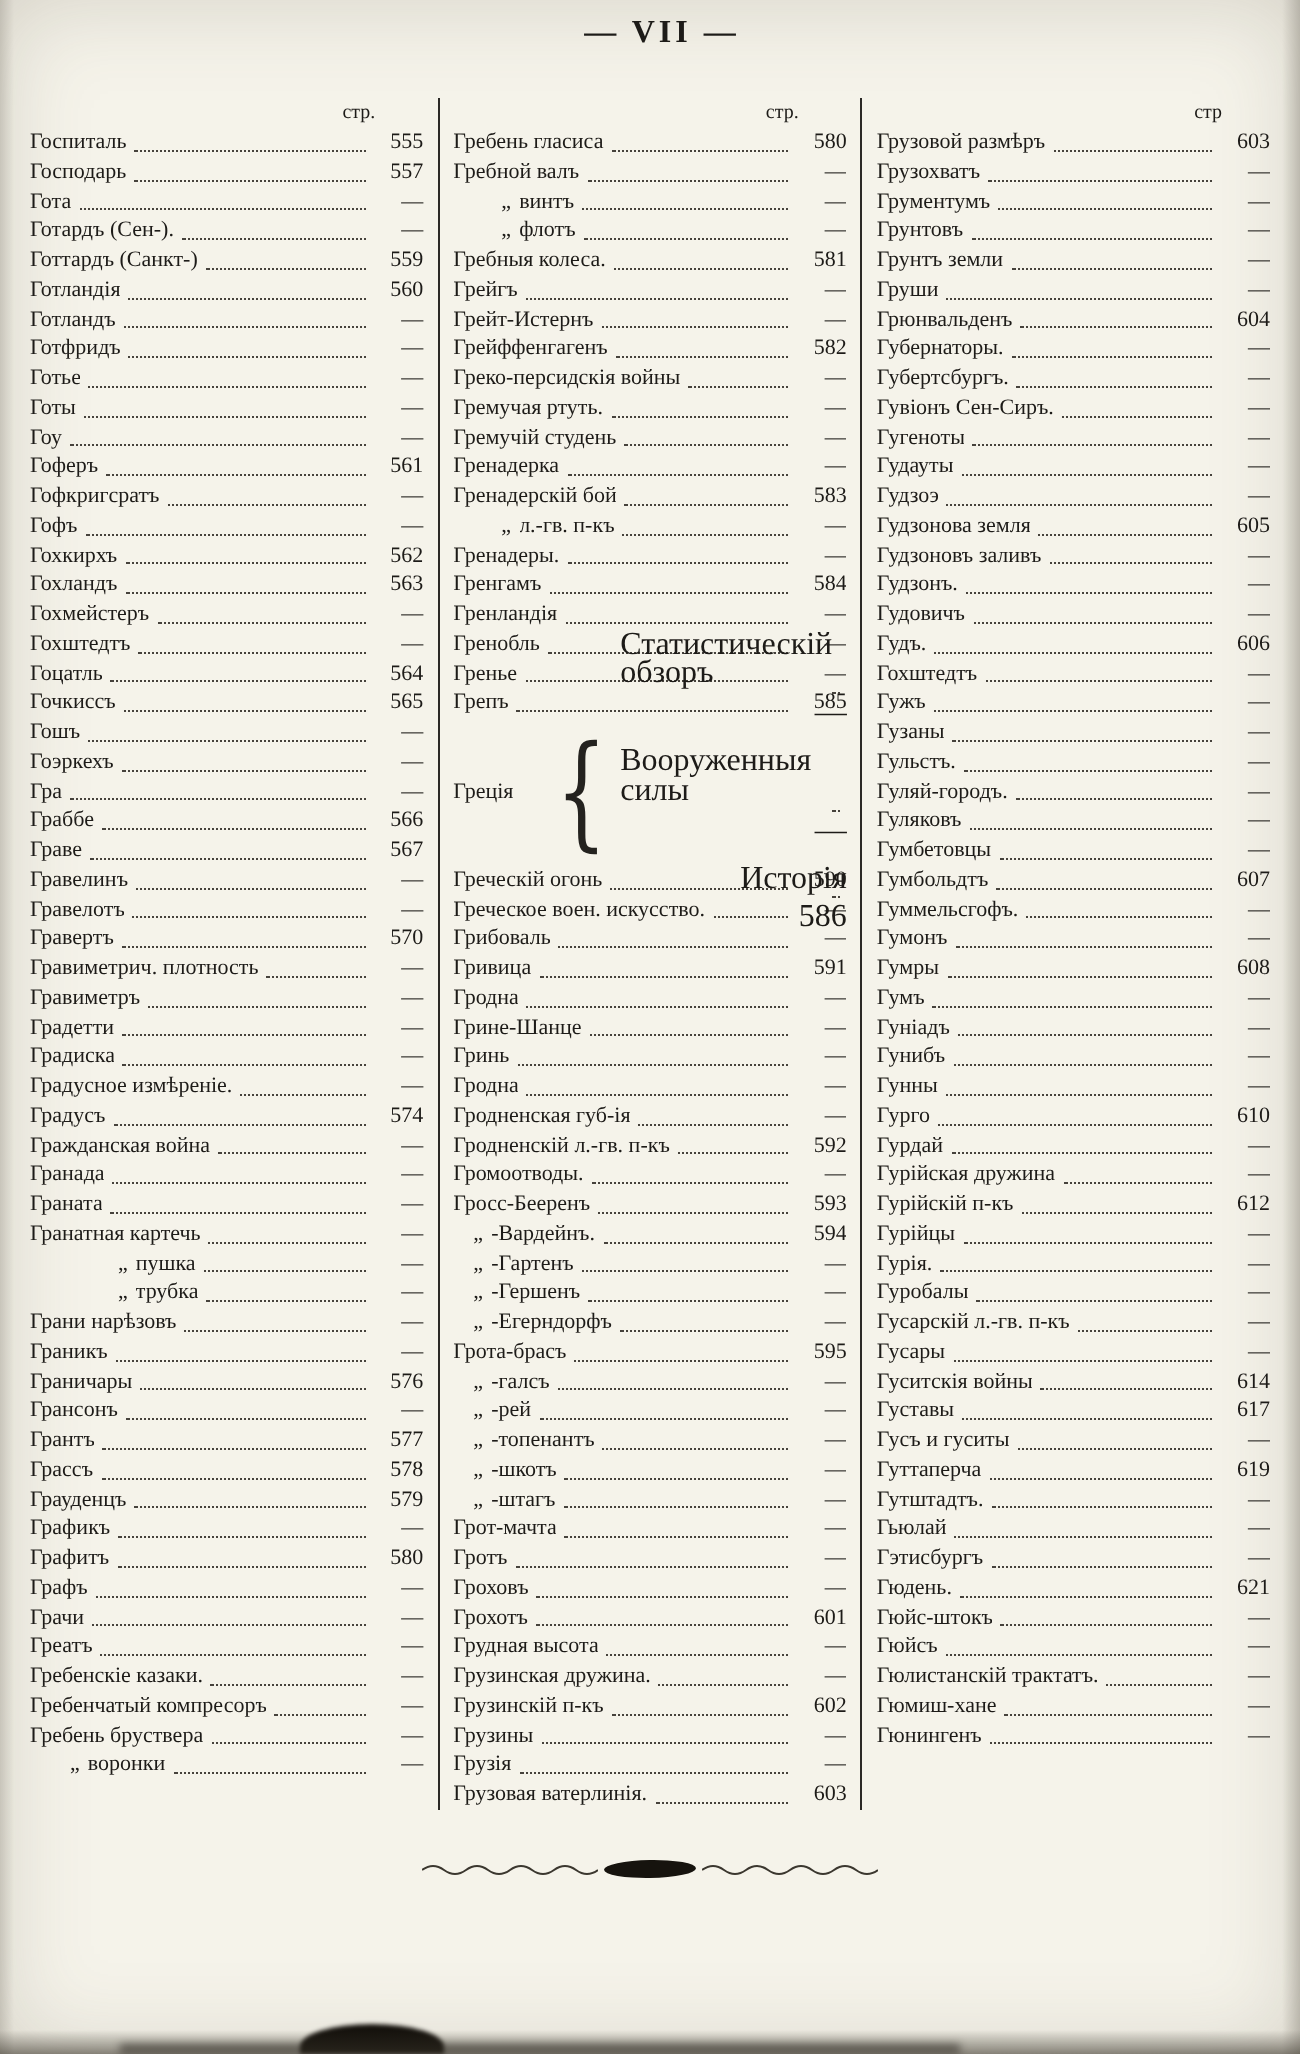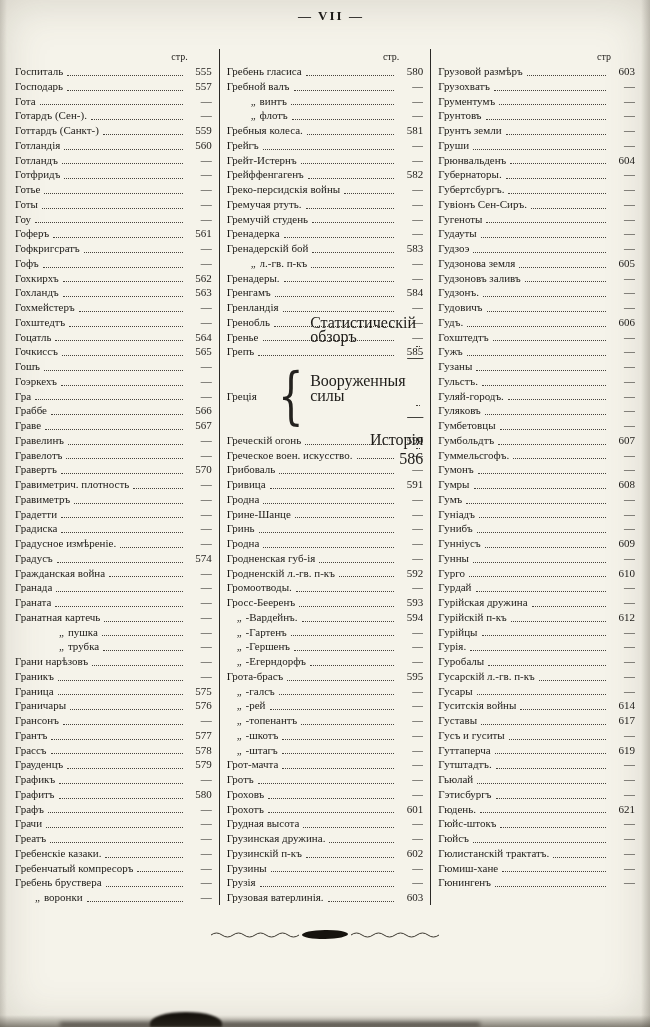--- a/index.html
+++ b/index.html
@@ -4,21 +4,21 @@
 <style>
   html,body{margin:0;padding:0;background:#c9c6bd;}
   .page{
     width:650px;height:1027px;position:relative;overflow:hidden;
     background:#f5f3ea;
     box-shadow:inset 0 0 45px rgba(95,88,70,.22);
     font-family:"Liberation Serif","DejaVu Serif",serif;
     color:#1d1b18;
   }
   .page-number{
-    text-align:center;padding-top:8px;font-size:13px;letter-spacing:2px;
+    text-align:center;padding-top:8px;font-size:16px;letter-spacing:2px;
     font-weight:bold;height:22px;padding-left:12px;
   }
   .columns{display:flex;margin-top:6px;padding:0 8px;}
   .col{flex:1 1 0;min-width:0;padding:0 7px;margin-top:13px;}
   .col + .col{border-left:1px solid #2b2926;}
   .col-head{
     text-align:right;font-size:10px;height:15px;line-height:15px;padding-right:24px;
   }
   .row{
     display:flex;align-items:baseline;height:14.75px;line-height:14.75px;
@@ -288,25 +288,20 @@
         </div>
         <div class="row">
           <span class="lbl">Грани нарѣзовъ</span>
           <span class="leader"></span>
           <span class="pg">—</span>
         </div>
         <div class="row">
           <span class="lbl">Граникъ</span>
           <span class="leader"></span>
           <span class="pg">—</span>
-        </div>
-        <div class="row">
-          <span class="lbl">Граница</span>
-          <span class="leader"></span>
-          <span class="pg">575</span>
         </div>
         <div class="row">
           <span class="lbl">Граничары</span>
           <span class="leader"></span>
           <span class="pg">576</span>
         </div>
         <div class="row">
           <span class="lbl">Грансонъ</span>
           <span class="leader"></span>
           <span class="pg">—</span>
@@ -823,25 +818,20 @@
         </div>
         <div class="row">
           <span class="lbl">Гуніадъ</span>
           <span class="leader"></span>
           <span class="pg">—</span>
         </div>
         <div class="row">
           <span class="lbl">Гунибъ</span>
           <span class="leader"></span>
           <span class="pg">—</span>
-        </div>
-        <div class="row">
-          <span class="lbl">Гунніусъ</span>
-          <span class="leader"></span>
-          <span class="pg">609</span>
         </div>
         <div class="row">
           <span class="lbl">Гунны</span>
           <span class="leader"></span>
           <span class="pg">—</span>
         </div>
         <div class="row">
           <span class="lbl">Гурго</span>
           <span class="leader"></span>
           <span class="pg">610</span>

